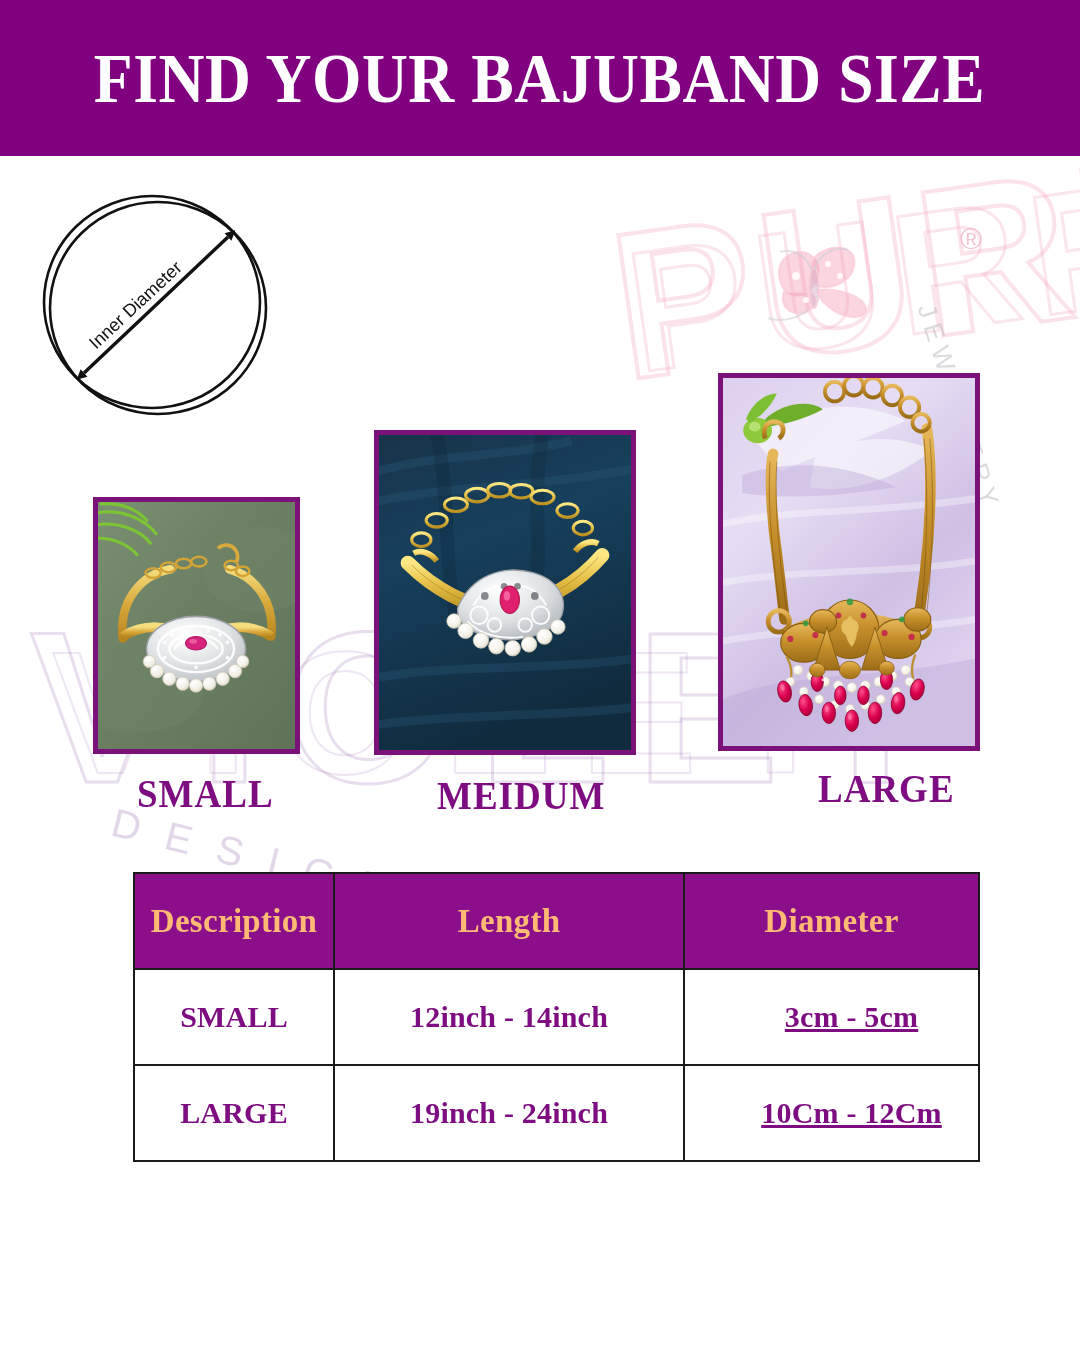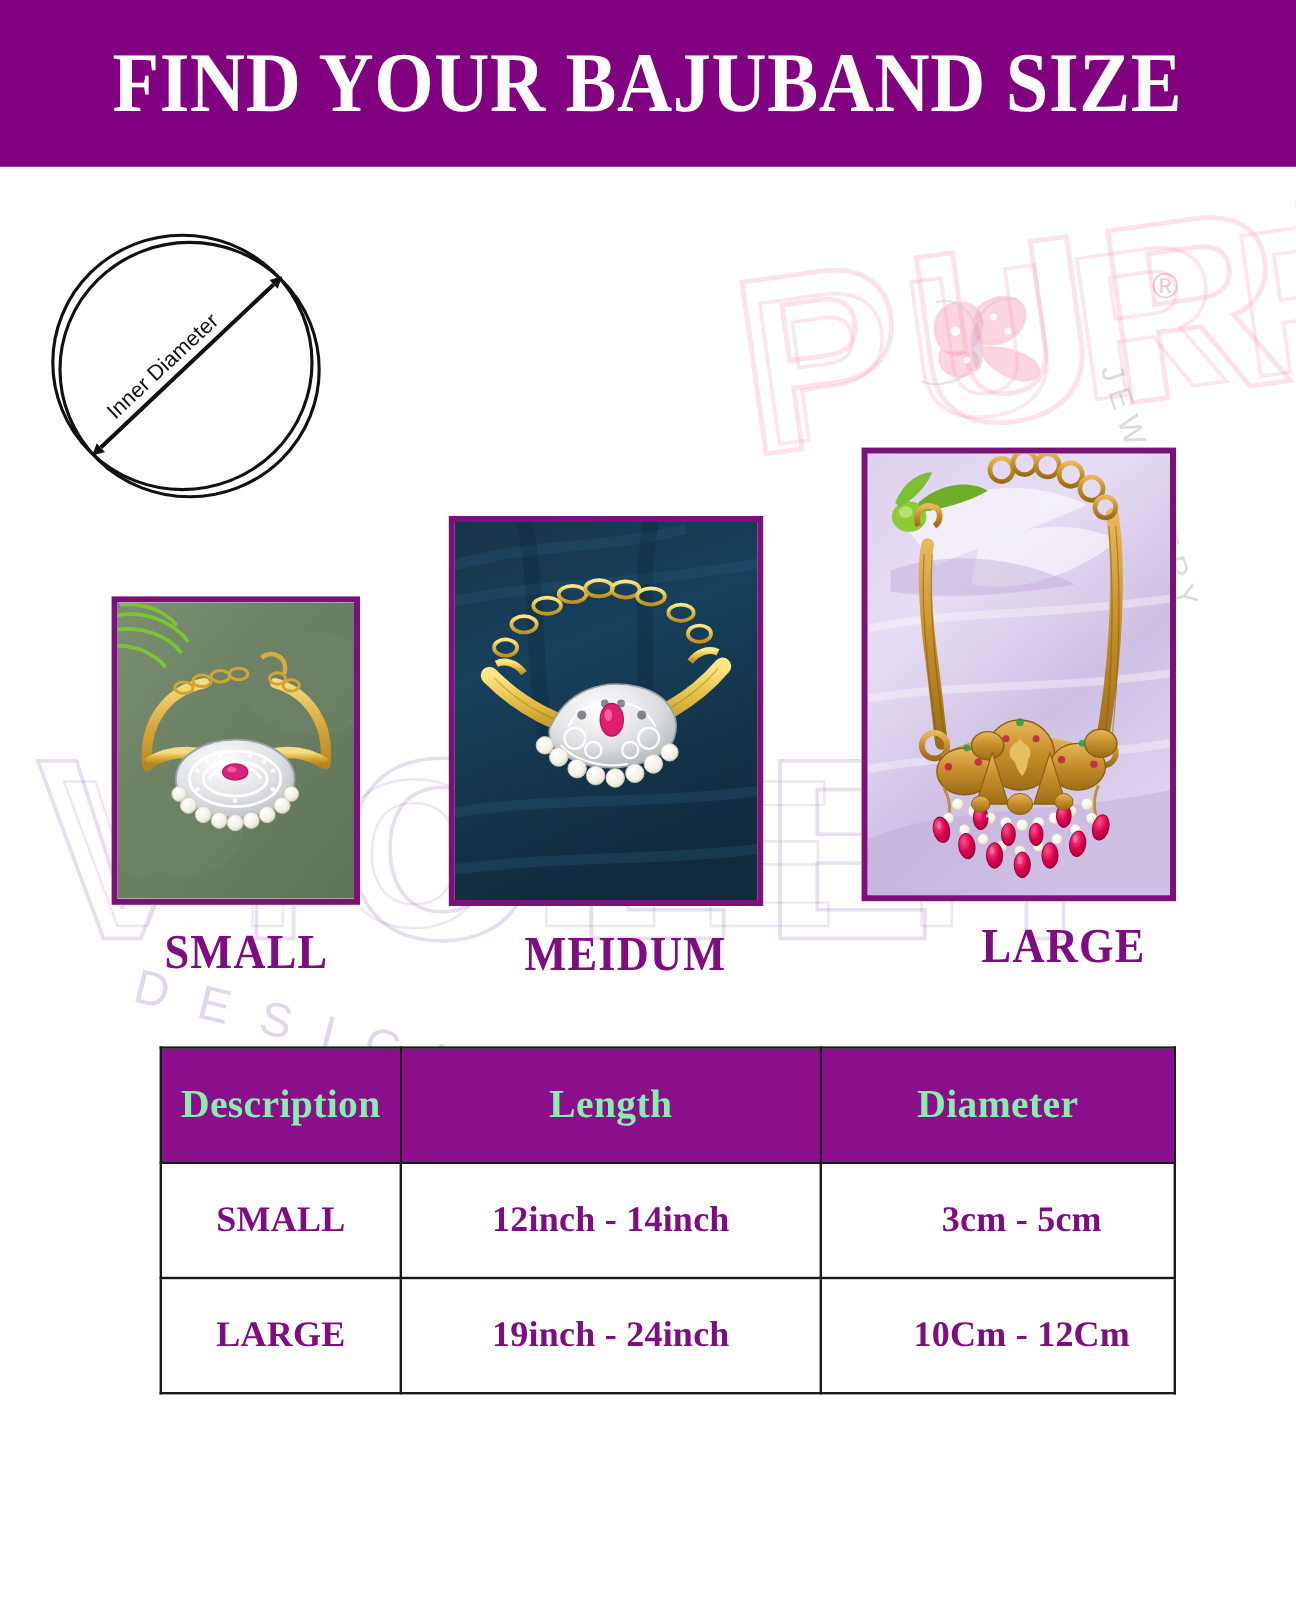--- a/index.html
+++ b/index.html
@@ -12,21 +12,21 @@
   #page {
     position: relative;
     width: 1080px; height: 1350px;
     background: #ffffff;
     overflow: hidden;
   }
 
   
   #header-banner {
     position: absolute; left: 0; top: 0;
-    width: 1080px; height: 139px;
+    width: 1080px; height: 156px;
     background: #800080;
     display: flex; align-items: center; justify-content: center;
   }
   #header-title {
     color: #ffffff;
     font-family: "Liberation Serif", "DejaVu Serif", serif;
     font-weight: 700;
     font-size: 60px;
     letter-spacing: 0.5px;
     transform: scaleX(1.06) scaleY(1.18);
@@ -149,21 +149,21 @@
     border-collapse: collapse;
     table-layout: fixed;
   }
   #size-table th, #size-table td {
     border: 2px solid #1a1a1a;
     text-align: center;
     vertical-align: middle;
   }
   #size-table thead th {
     background: #8b0f8b;
-    color: #86efac;
+    color: #fdba74;
     font-family: "Liberation Serif", "DejaVu Serif", serif;
     font-weight: 700;
     font-size: 33px;
     height: 96px;
     transform: scaleY(1);
     letter-spacing: 0.3px;
     border-color: #1a1a1a;
   }
   #size-table tbody td {
     color: #7d0d80;
@@ -171,21 +171,21 @@
     font-weight: 700;
     font-size: 30px;
     height: 96px;
     letter-spacing: 0.2px;
   }
   .col-desc   { width: 200px; }
   .col-length { width: 350px; }
   .col-diam   { width: 295px; }
   td.cell-desc   { font-size: 29px; }
   td.cell-length { font-size: 30px; }
-  td.cell-diam   { text-align: left; padding-left: 40px; font-size: 30px; }
+  td.cell-diam   { text-align: left; padding-left: 40px; font-size: 30px; text-decoration: underline; }
 </style>
 </head>
 <body>
 
 <div id="page">
 
   <div class="wm" id="wm-purple">PURPLE</div>
   <div class="wm" id="wm-purple-inner">PURPLE</div>
 
   <div class="wm" id="wm-butterfly">

